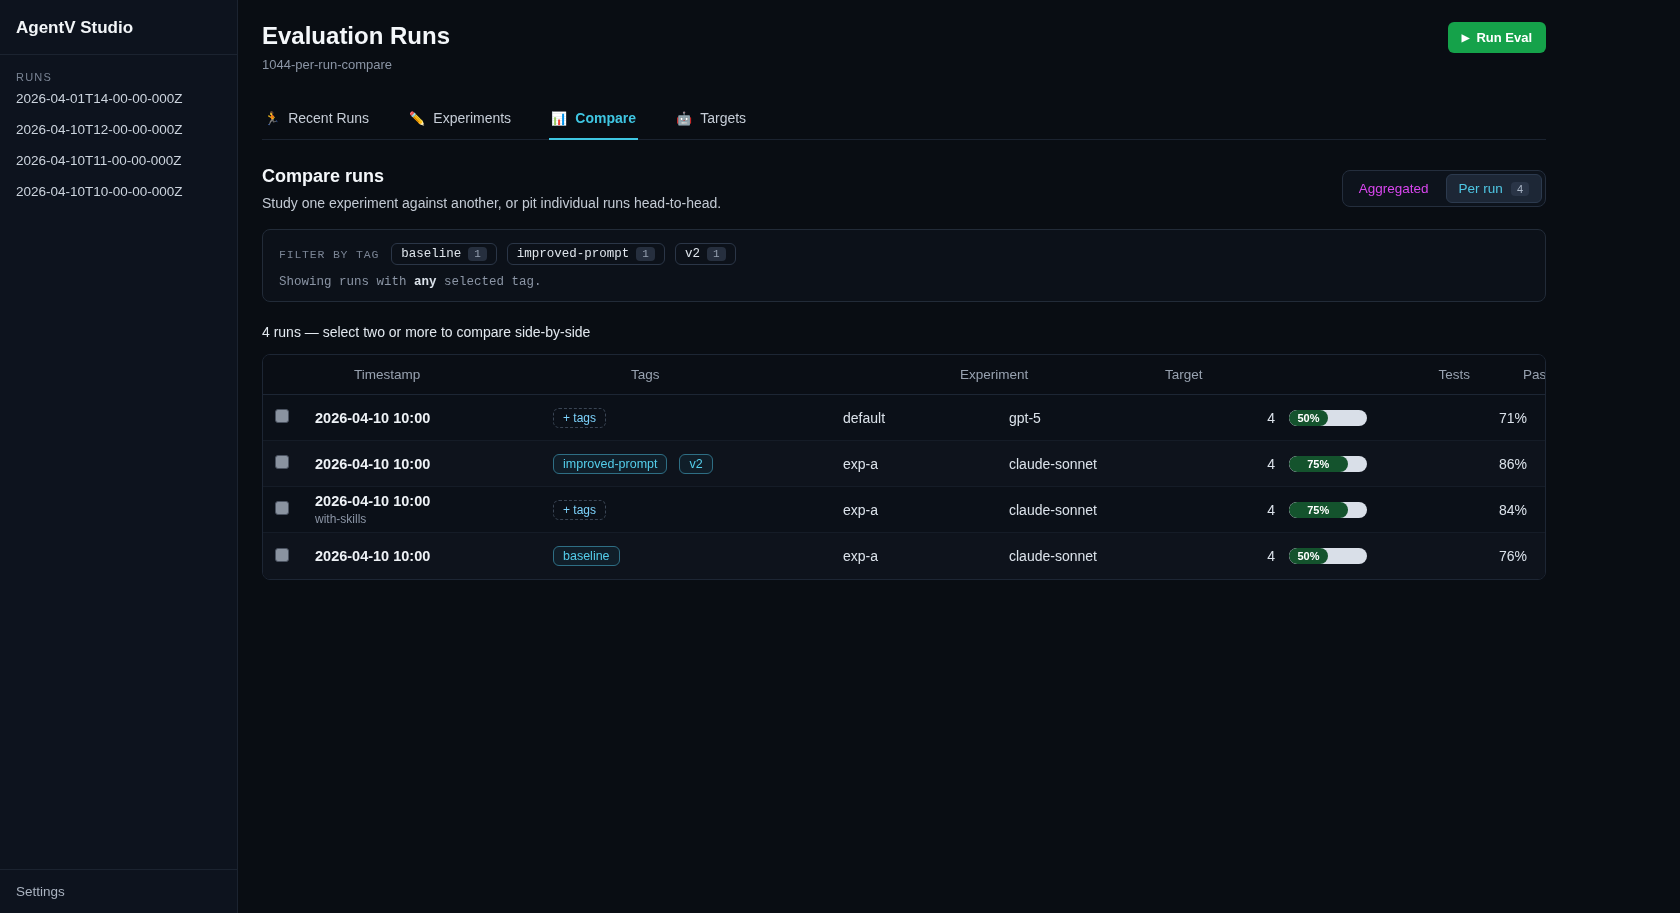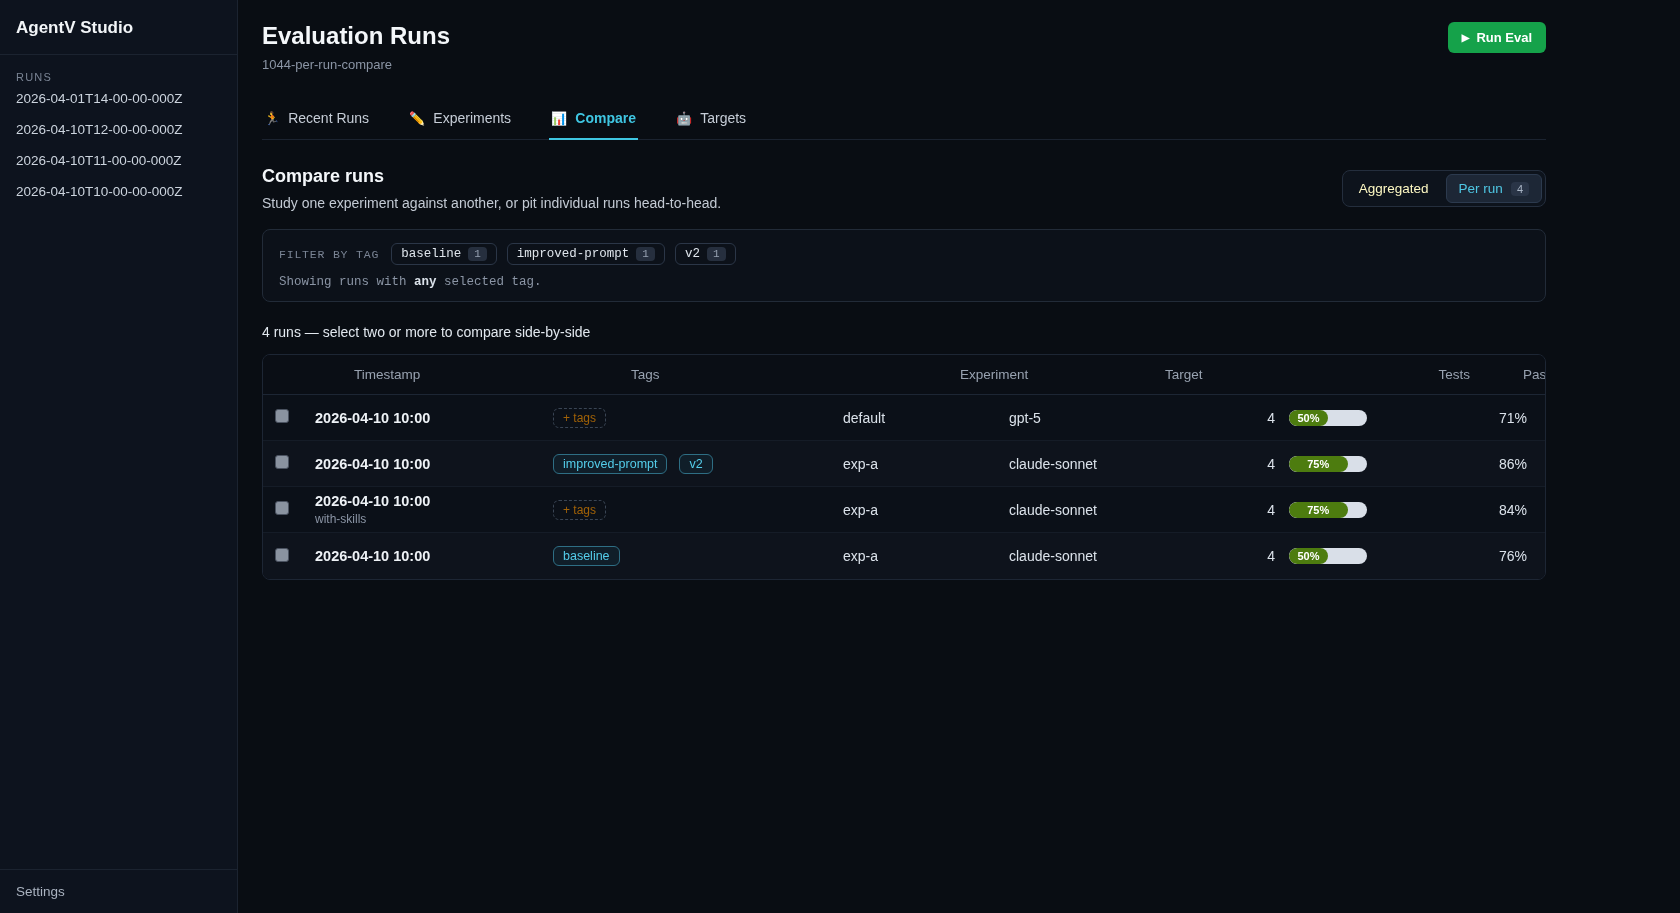--- a/index.html
+++ b/index.html
@@ -33,21 +33,21 @@
   .tabs { display:flex; gap:36px; border-bottom:1px solid #1b2330; margin-top:28px; }
   .tab { display:flex; gap:8px; align-items:center; padding:10px 2px 12px; font-size:14px; color:#c6cdd7; cursor:pointer; border-bottom:2px solid transparent; margin-bottom:-1px; }
   .tab.active { color:#3fc6e2; border-bottom-color:#3fc6e2; font-weight:600; }
   .tab-icon { font-size:13px; line-height:1; }
 
   .compare-head { display:flex; justify-content:space-between; align-items:center; margin-top:26px; }
   h2 { margin:0; font-size:18px; font-weight:700; color:#f4f7fa; }
   .compare-sub { color:#c3cad4; font-size:14px; margin-top:8px; }
 
   .toggle { display:flex; align-items:center; gap:4px; border:1px solid #242e3d; background:#0d131c; border-radius:8px; padding:3px; }
-  .toggle-option { padding:6px 12px; font-size:13.5px; color:#fef9c3; border-radius:6px; cursor:pointer; display:flex; gap:8px; align-items:center; border:1px solid transparent; }
+  .toggle-option { padding:6px 12px; font-size:13.5px; color:#d946ef; border-radius:6px; cursor:pointer; display:flex; gap:8px; align-items:center; border:1px solid transparent; }
   .toggle-option.active { background:#1d2736; color:#4fc7e4; border-color:#2c3a4e; }
   .toggle-badge { background:#2a3547; color:#aab6c6; font-size:11px; padding:1px 6px; border-radius:4px; }
 
   .filter-panel { border:1px solid #222b38; background:#0c1119; border-radius:8px; padding:13px 16px 12px; margin-top:18px;font-family:Liberation Mono, monospace; }
   .filter-row { display:flex; align-items:center; gap:10px; }
   .filter-label { font-size:11.5px; letter-spacing:.8px; color:#7a8494; margin-right:2px; }
   .filter-chip { display:inline-flex; gap:7px; align-items:center; border:1px solid #2b3647; border-radius:6px; padding:3px 9px; font-size:12.5px; color:#dfe5ec; cursor:pointer; background:transparent; }
   .chip-count { background:#262f3e; color:#96a1b1; border-radius:4px; font-size:11px; padding:1px 6px; }
   .filter-hint { margin-top:10px; font-size:12.5px; color:#8b95a5; }
   .filter-hint b { color:#dbe2ea;text-align:right; }
@@ -67,25 +67,25 @@
   .c-tests { text-align:right; padding-right:4px; }
   .c-avg { text-align:right; padding-right:18px; }
   .c-pass { padding-left:10px; }
   .hcell { white-space:nowrap; }
 
   .ts { font-weight:700; font-size:14.5px; color:#eef2f6; }
   .ts-sub { color:#8b95a5; font-size:12px; margin-top:3px; font-weight:400; }
 
   .checkbox { display:inline-block; width:14px; height:14px; background:#8a93a0; border:1px solid #4a5260; border-radius:3px; cursor:pointer; }
 
-  .chip-add-tags { display:inline-block; border:1px dashed #3a4554; color:#a16207; border-radius:6px; padding:2px 9px; font-size:12px; cursor:pointer; }
+  .chip-add-tags { display:inline-block; border:1px dashed #3a4554; color:#7dd3fc; border-radius:6px; padding:2px 9px; font-size:12px; cursor:pointer; }
   .tag-chip { display:inline-block; border:1px solid #2e6e84; color:#54cdea; background:rgba(46,170,200,.08); border-radius:6px; padding:2px 9px; font-size:12.5px; margin-right:8px; cursor:pointer; }
 
   .bar { width:78px; height:16px; background:#d9dfe8; border-radius:8px; overflow:hidden; }
-  .bar-fill { height:100%; background:#4d7c0f; border-radius:8px; display:flex; align-items:center; justify-content:center; color:#fff; font-size:11px; font-weight:700; }
+  .bar-fill { height:100%; background:#14532d; border-radius:8px; display:flex; align-items:center; justify-content:center; color:#fff; font-size:11px; font-weight:700; }
 </style>
 </head>
 <body>
 
 <div class="app">
 
   <aside class="sidebar">
     <div class="sidebar-header">AgentV Studio</div>
     <div class="sidebar-body">
       <div class="sidebar-section-label">RUNS</div>

